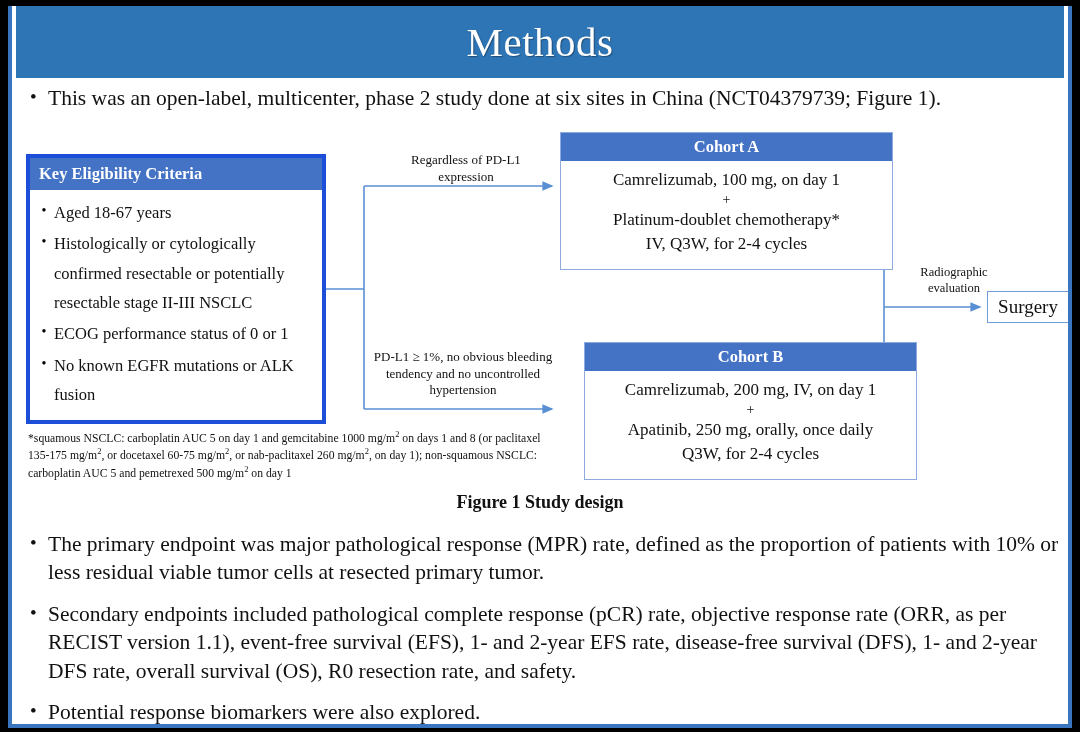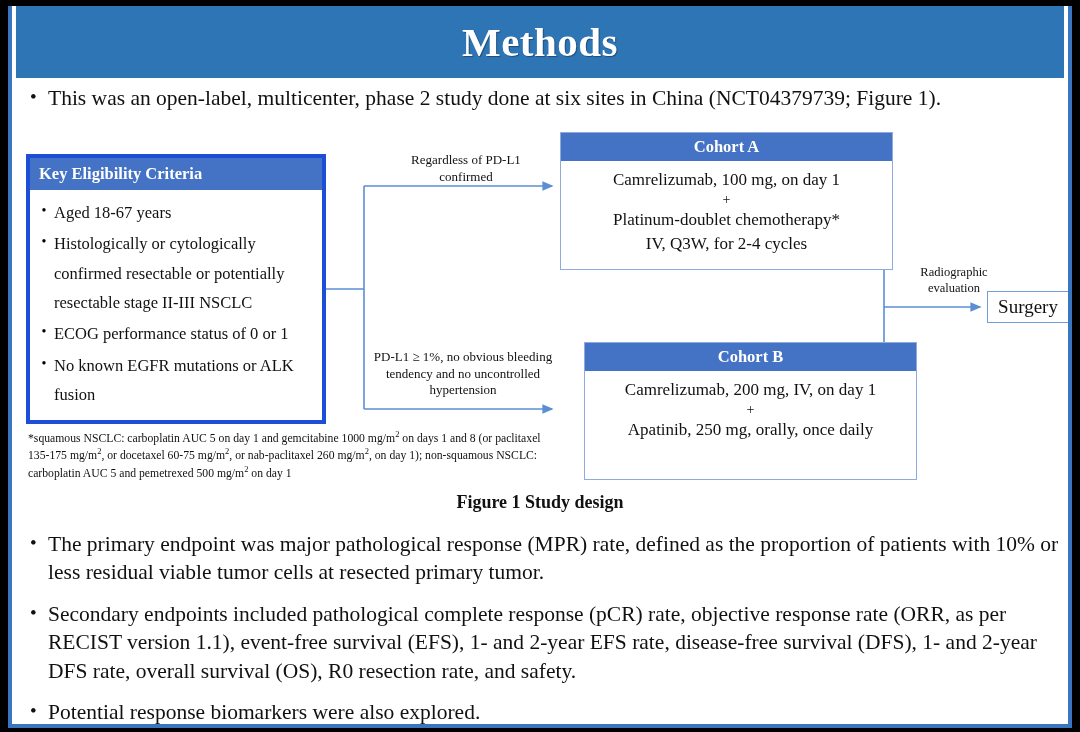--- a/index.html
+++ b/index.html
@@ -46,21 +46,21 @@
     width: 1048px;
     height: 72px;
     background: #2e75b6;
     display: flex;
     align-items: center;
     justify-content: center;
   }
   #title-text {
     color: #ffffff;
     font-size: 41px;
-    font-weight: bold;
+    font-weight: normal;
     letter-spacing: 0.5px;
     text-shadow: 1px 1px 1px rgba(0,0,0,0.35);
   }
 
   
   .bullet-row {
     display: flex;
     align-items: flex-start;
     color: #111111;
   }
@@ -293,40 +293,41 @@
           </div>
           <div class="elig-item">
             <span class="elig-dot">•</span>
             <span class="elig-label">No known EGFR mutations or ALK fusion</span>
           </div>
         </div>
       </div>
 
       <div id="figure-footnote">*squamous NSCLC: carboplatin AUC 5 on day 1 and gemcitabine 1000 mg/m<sup>2</sup> on days 1 and 8 (or paclitaxel 135-175 mg/m<sup>2</sup>, or docetaxel 60-75 mg/m<sup>2</sup>, or nab-paclitaxel 260 mg/m<sup>2</sup>, on day 1); non-squamous NSCLC: carboplatin AUC 5 and pemetrexed 500 mg/m<sup>2</sup> on day 1</div>
 
-      <div id="label-regardless" class="conn-label">Regardless  of PD-L1 confirmed</div>
+      <div id="label-regardless" class="conn-label">Regardless  of PD-L1 expression</div>
       <div id="label-pdl1" class="conn-label">PD-L1 ≥ 1%, no obvious bleeding tendency and no uncontrolled  hypertension</div>
       <div id="label-radiographic" class="conn-label">Radiographic evaluation</div>
 
       <div id="cohort-a-box" class="cohort-box">
         <div class="cohort-header">Cohort A</div>
         <div class="cohort-body">
           <div>Camrelizumab, 100 mg, on day 1</div>
           <div class="cohort-plus">+</div>
           <div>Platinum-doublet chemotherapy*</div>
           <div>IV, Q3W, for 2-4 cycles</div>
         </div>
       </div>
 
       <div id="cohort-b-box" class="cohort-box">
         <div class="cohort-header">Cohort B</div>
         <div class="cohort-body">
           <div>Camrelizumab, 200 mg, IV, on day 1</div>
           <div class="cohort-plus">+</div>
           <div>Apatinib, 250 mg, orally, once daily</div>
+          <div>Q3W, for 2-4 cycles</div>
         </div>
       </div>
 
       <div id="surgery-box">
         <span>Surgery</span>
       </div>
 
     </div>
 
     <div id="figure-caption">Figure 1 Study design</div>

